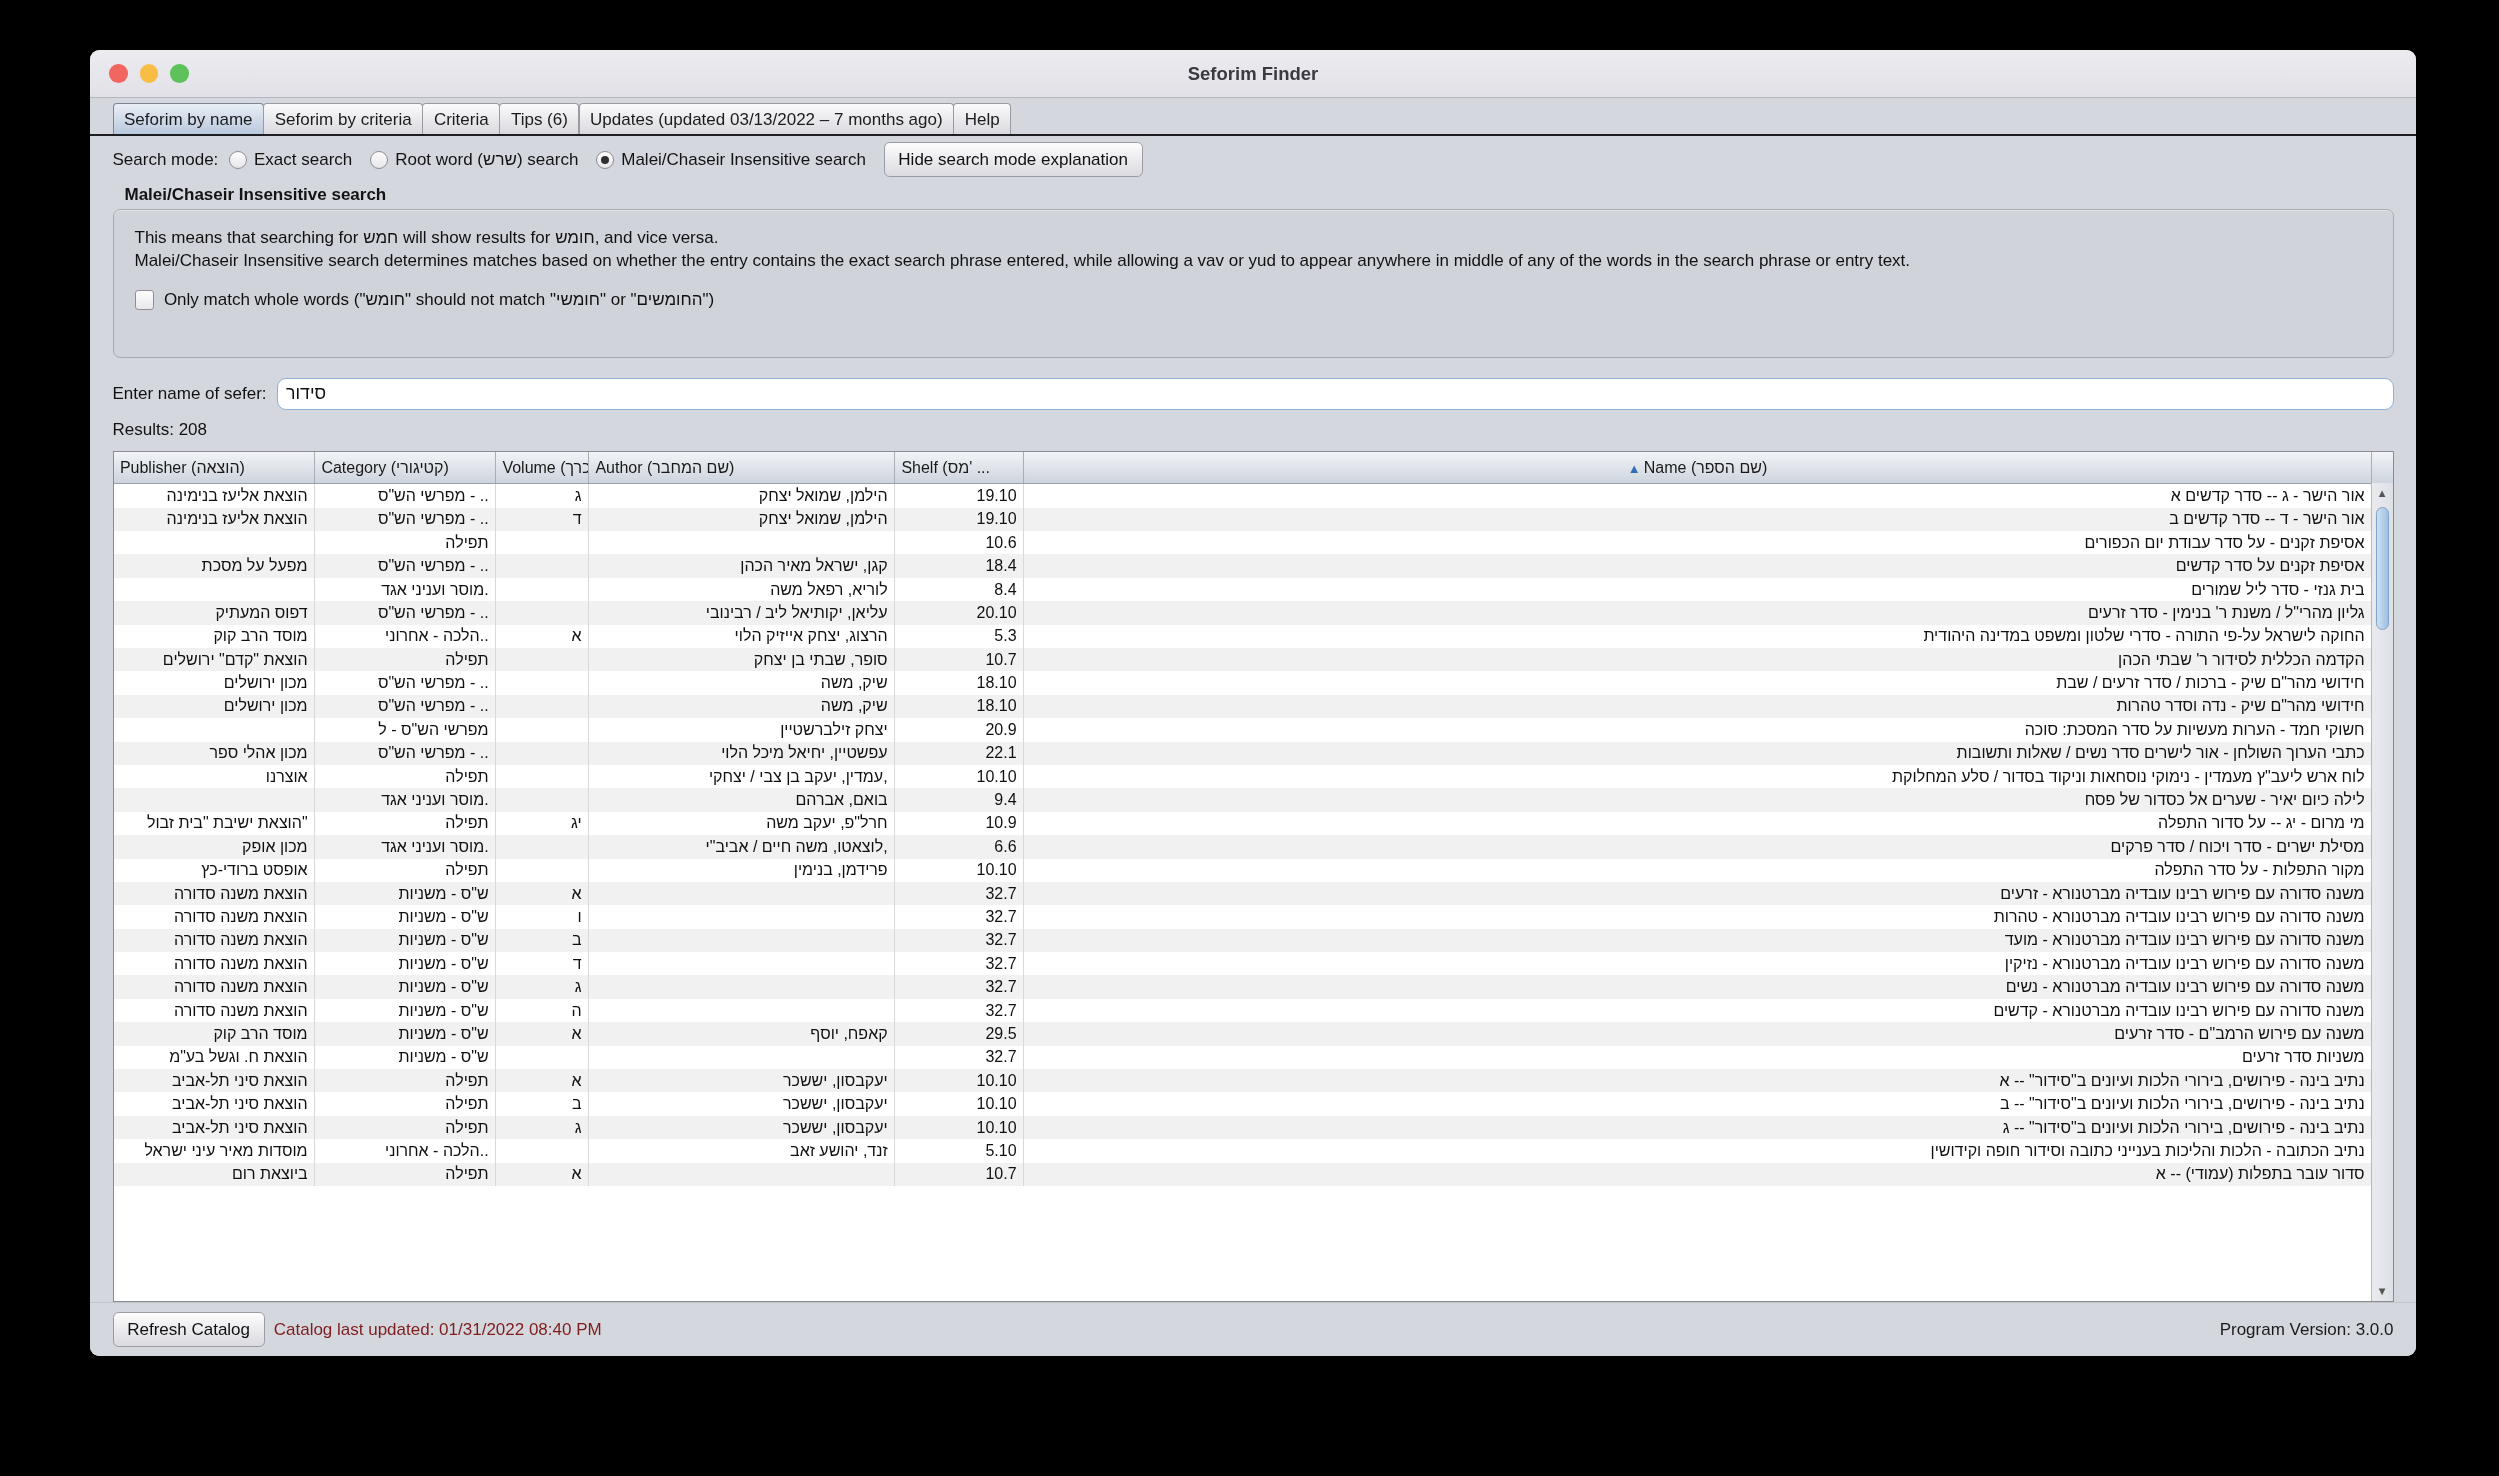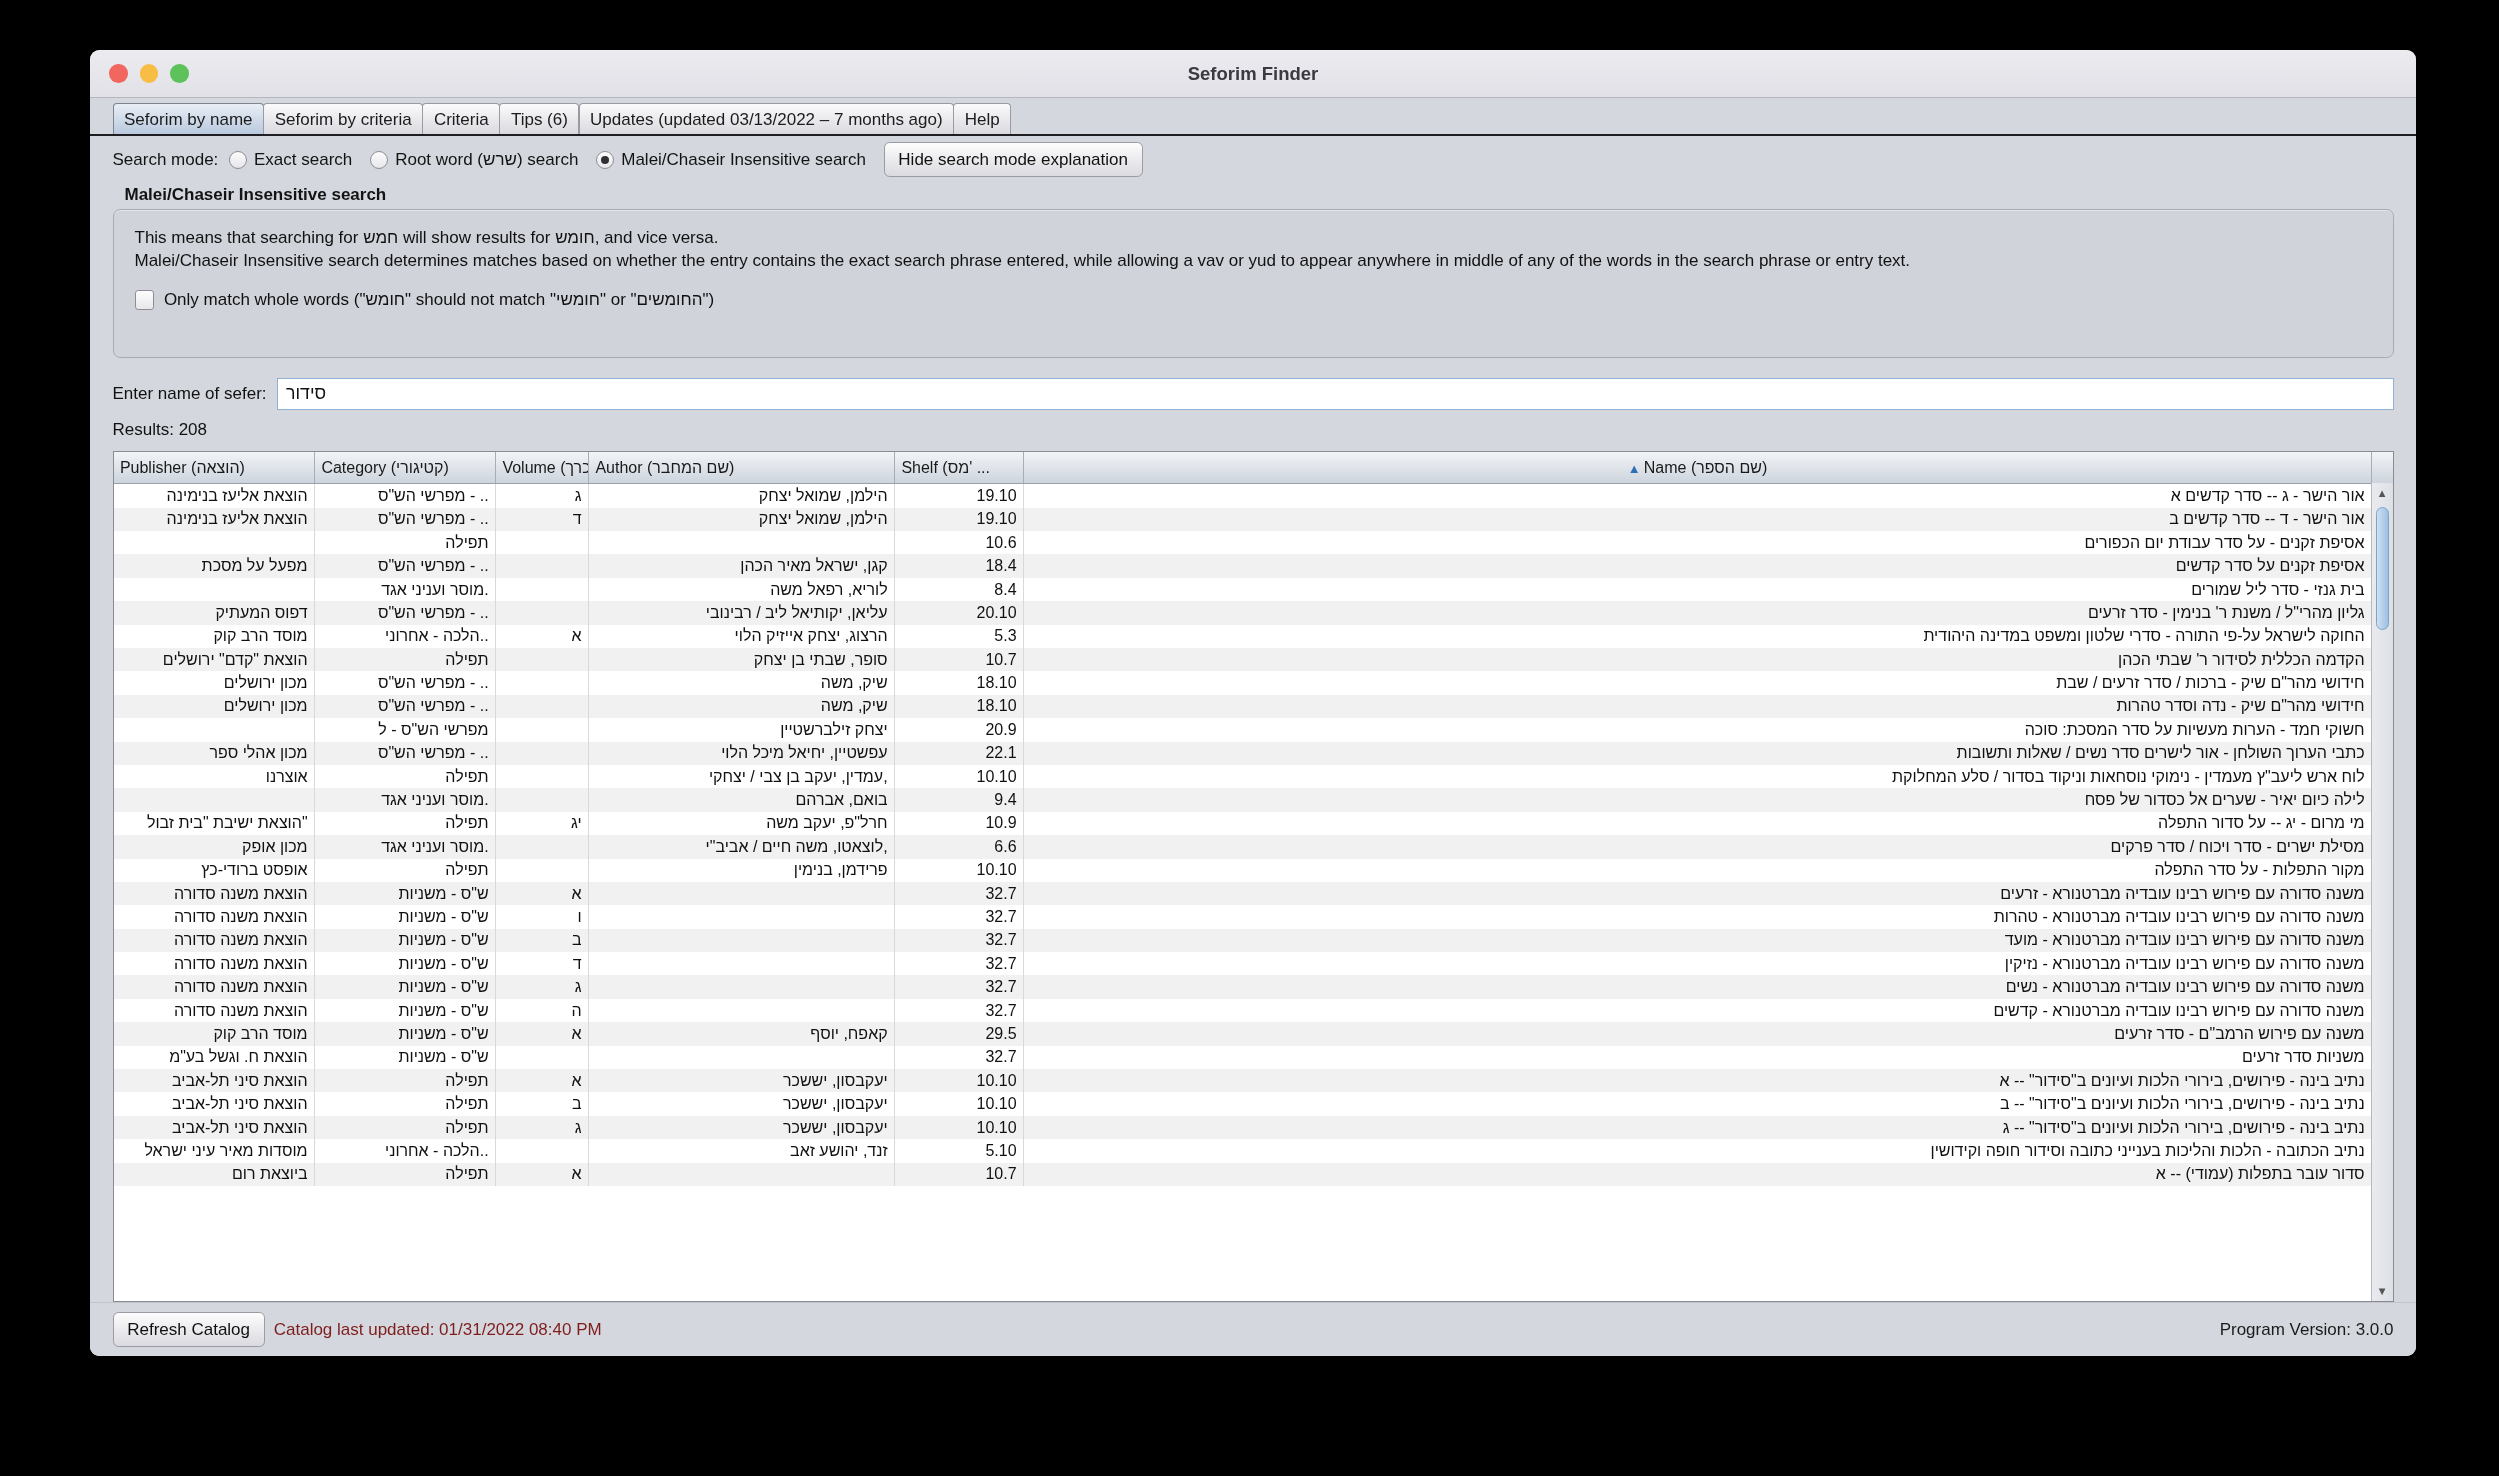--- a/index.html
+++ b/index.html
@@ -82,21 +82,21 @@
   .checkline{display:flex;align-items:center;margin-top:17.7px;font-size:17px;color:#111;}
   .checkbox{
     width:17.7px;height:17.7px;border:0.8px solid #8d8d95;border-radius:3.2px;
     background:linear-gradient(#fdfdfd,#e8e8ec);margin-right:9.7px;flex:0 0 17.7px;
   }
 
   
   .seferrow{display:flex;align-items:center;height:53px;flex:0 0 53px;margin-top:9.7px;}
   .seferlabel{font-size:17px;color:#111;margin-right:10.5px;white-space:nowrap;}
   .seferinput{
-    flex:1 1 auto;height:32px;border:1.6px solid #8fb1d6;border-radius:0;background:#fff;
+    flex:1 1 auto;height:32px;border:1.6px solid #8fb1d6;border-radius:9px;background:#fff;
     display:flex;align-items:center;justify-content:flex-end;padding:0 8px;box-sizing:border-box;
     font-size:17.7px;color:#111;direction:rtl;
   }
   .results{font-size:17px;color:#111;height:31px;flex:0 0 31px;}
 
   
   .tablewrap{
     flex:1 1 auto;min-height:0;border:0.8px solid #8b8b93;background:#fff;
     display:flex;flex-direction:column;overflow:hidden;position:relative;
   }

